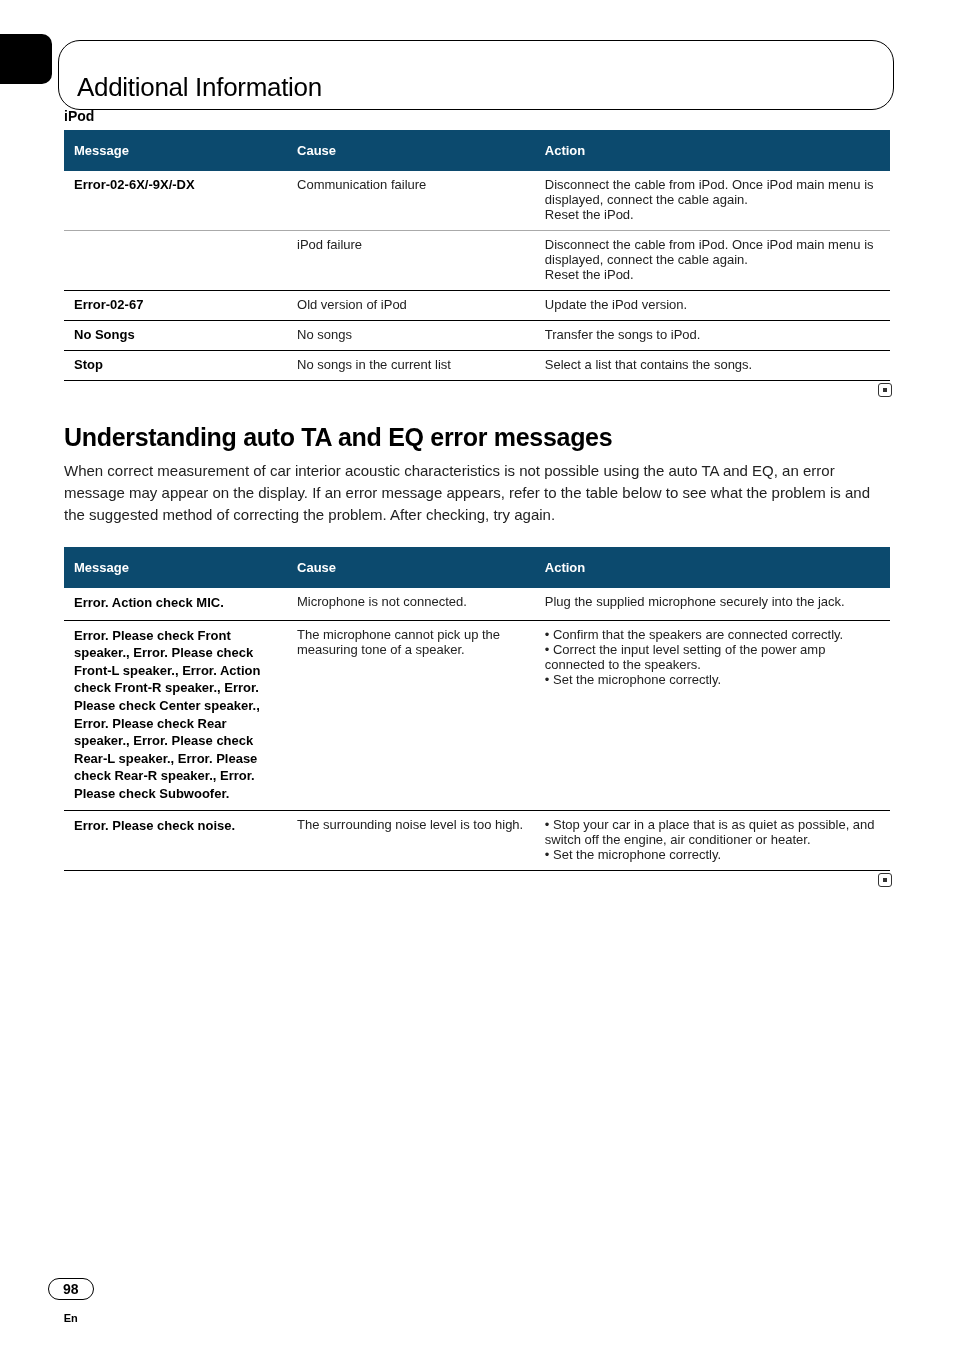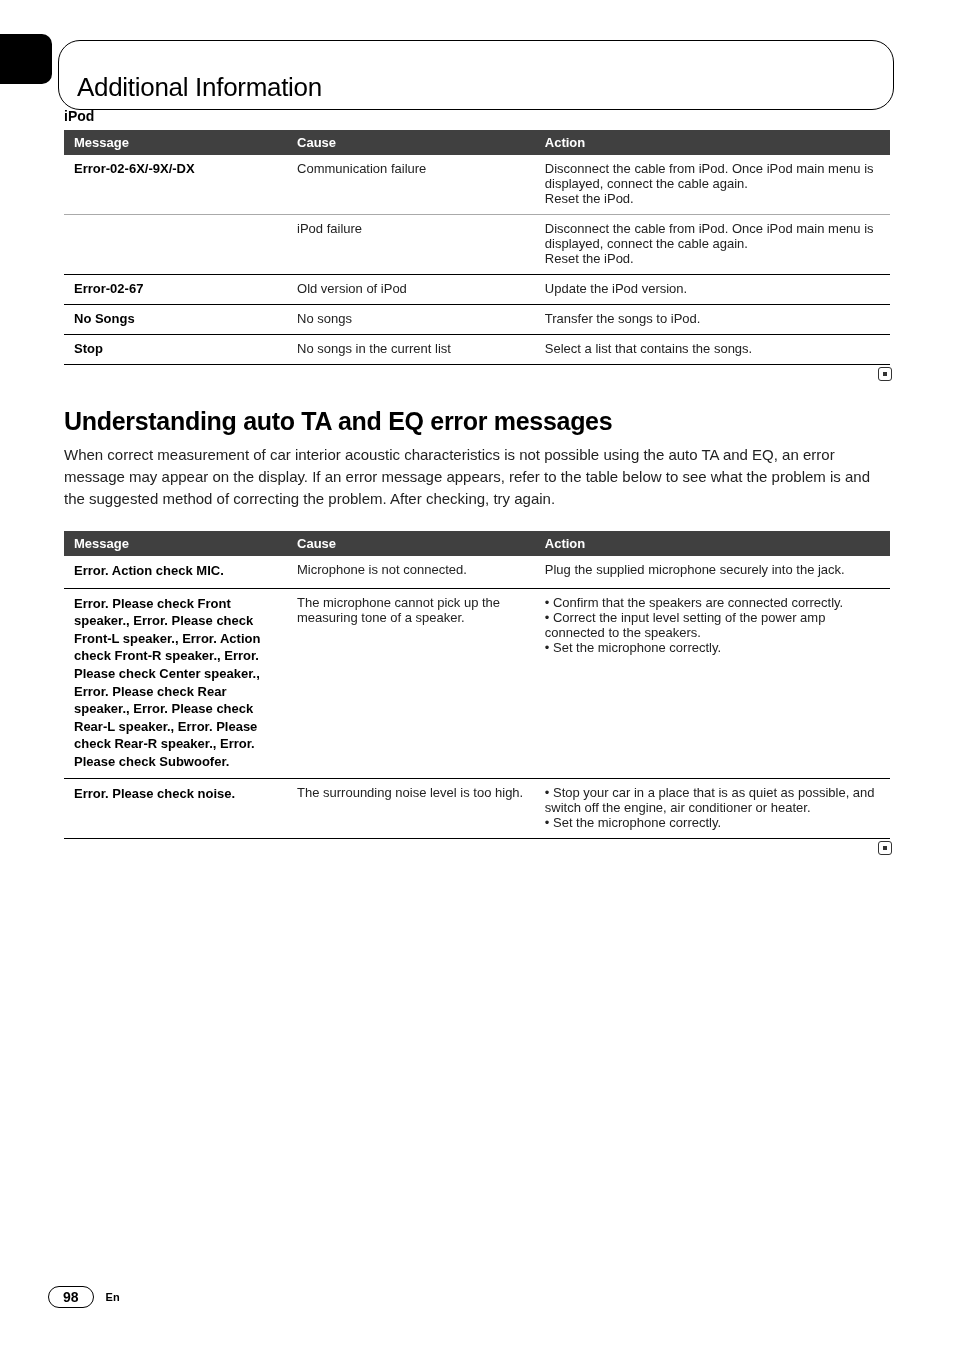--- a/index.html
+++ b/index.html
@@ -15,40 +15,40 @@
     position: relative; margin-left: -6px; margin-right: -4px;
     border: 1px solid #000; border-radius: 22px; padding: 4px 18px 6px 18px;
     display: inline-block; width: calc(100% + 10px);
   }
   .title-pill .ttl { font-size: 26px; font-weight: 400; letter-spacing: -0.3px; margin-top: 27px; }
 
   .section-label { font-weight: bold; font-size: 14px; margin-top: 28px; margin-bottom: 6px; }
 
   table.data { width: 100%; border-collapse: collapse; font-size: 13px; }
   thead th {
-    background: #404040; color: #fff; text-align: left; font-weight: bold;
-    padding: 5px 10px; font-size: 13px;
+    background: #0c4a6e; color: #fff; text-align: left; font-weight: bold;
+    padding: 13px 10px; font-size: 13px;
   }
   thead th:first-child { width: 27%; }
   thead th:nth-child(2) { width: 30%; }
   tbody td { vertical-align: top; padding: 6px 10px 8px 10px; font-weight: 300; color:#222; }
   tbody td:first-child { font-weight: bold; color:#000; }
   tr.sep td { border-bottom: 1px solid #000; }
   tr.light td { border-bottom: 1px solid #aaa; }
   
   .bl::before { content: "• "; font-weight:normal; }
 
   .endmark { text-align: right; font-size: 14px; margin-top: 2px; margin-right: -2px; }
   .endmark span { display:inline-block; width:14px; height:14px; border:1px solid #333; border-radius:3px; position:relative; }
   .endmark span::after { content:""; position:absolute; left:4px; top:4px; width:4px; height:4px; background:#333; }
 
   h2.big { font-size: 25px; font-weight: 800; margin-top: 23px; letter-spacing:-0.3px; }
   p.lead { font-size: 15px; font-weight: 300; line-height: 1.45; margin-top: 8px; color:#222; }
 
-  .footer { position: absolute; left: 48px; bottom: 44px; display:flex; align-items:center; gap:12px;}
+  .footer { position: absolute; left: 48px; bottom: 28px; display:flex; align-items:center; gap:12px;flex-direction:column;}
   .pagenum-oval { border:1px solid #000; border-radius: 14px; padding: 2px 14px; font-weight:bold; font-size:14px;}
   .en { font-size:11px; font-weight:bold; }
 
   .msgcell { line-height:1.35; }
   .msgcell b { font-weight:bold; }
 </style>
 </head>
 <body>
 
 <div class="page">

